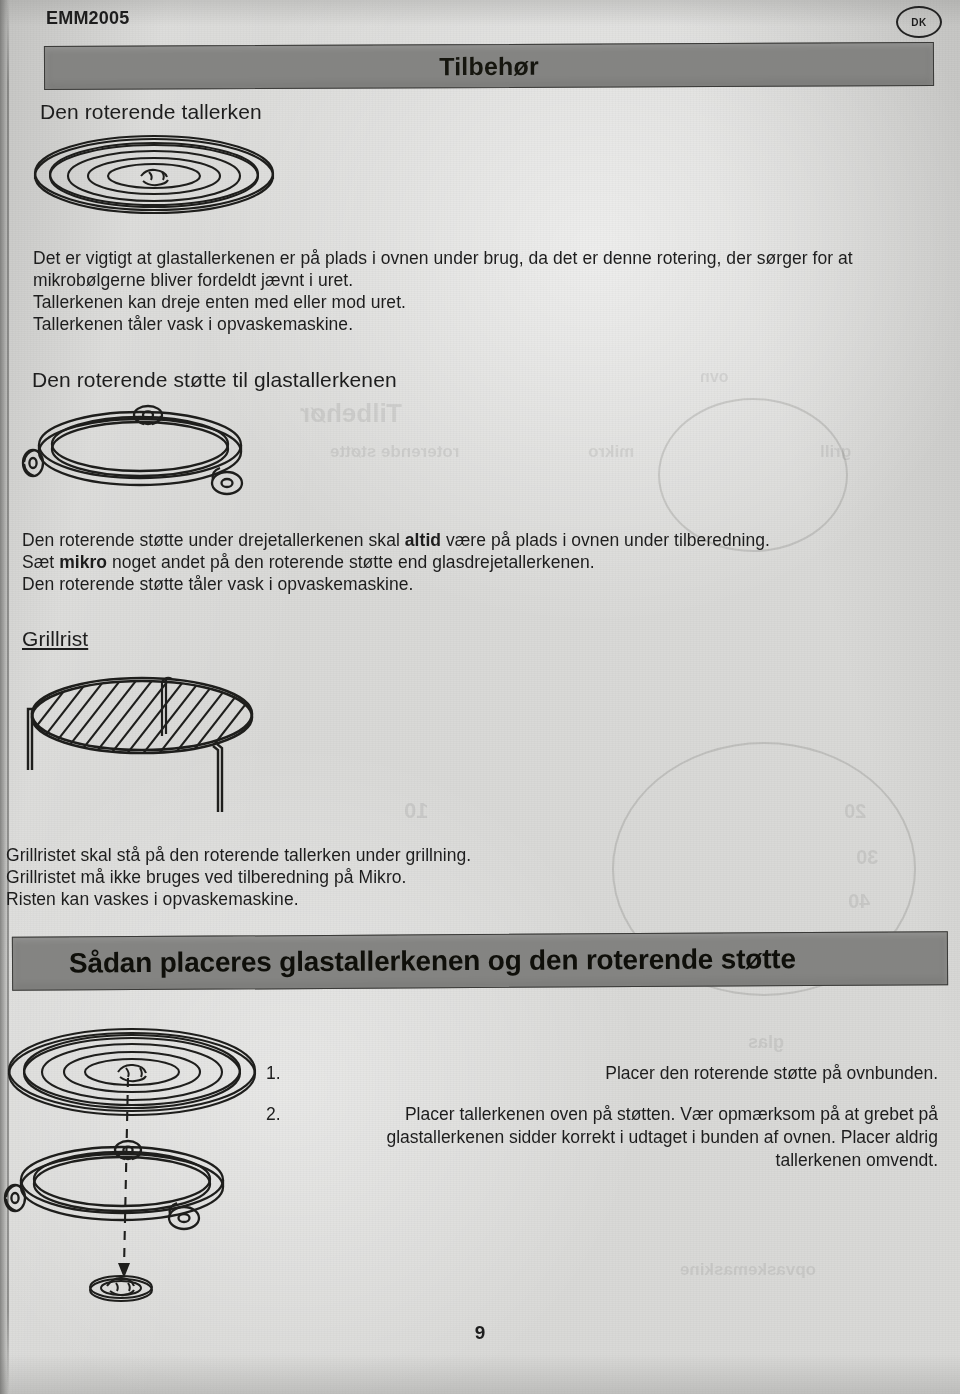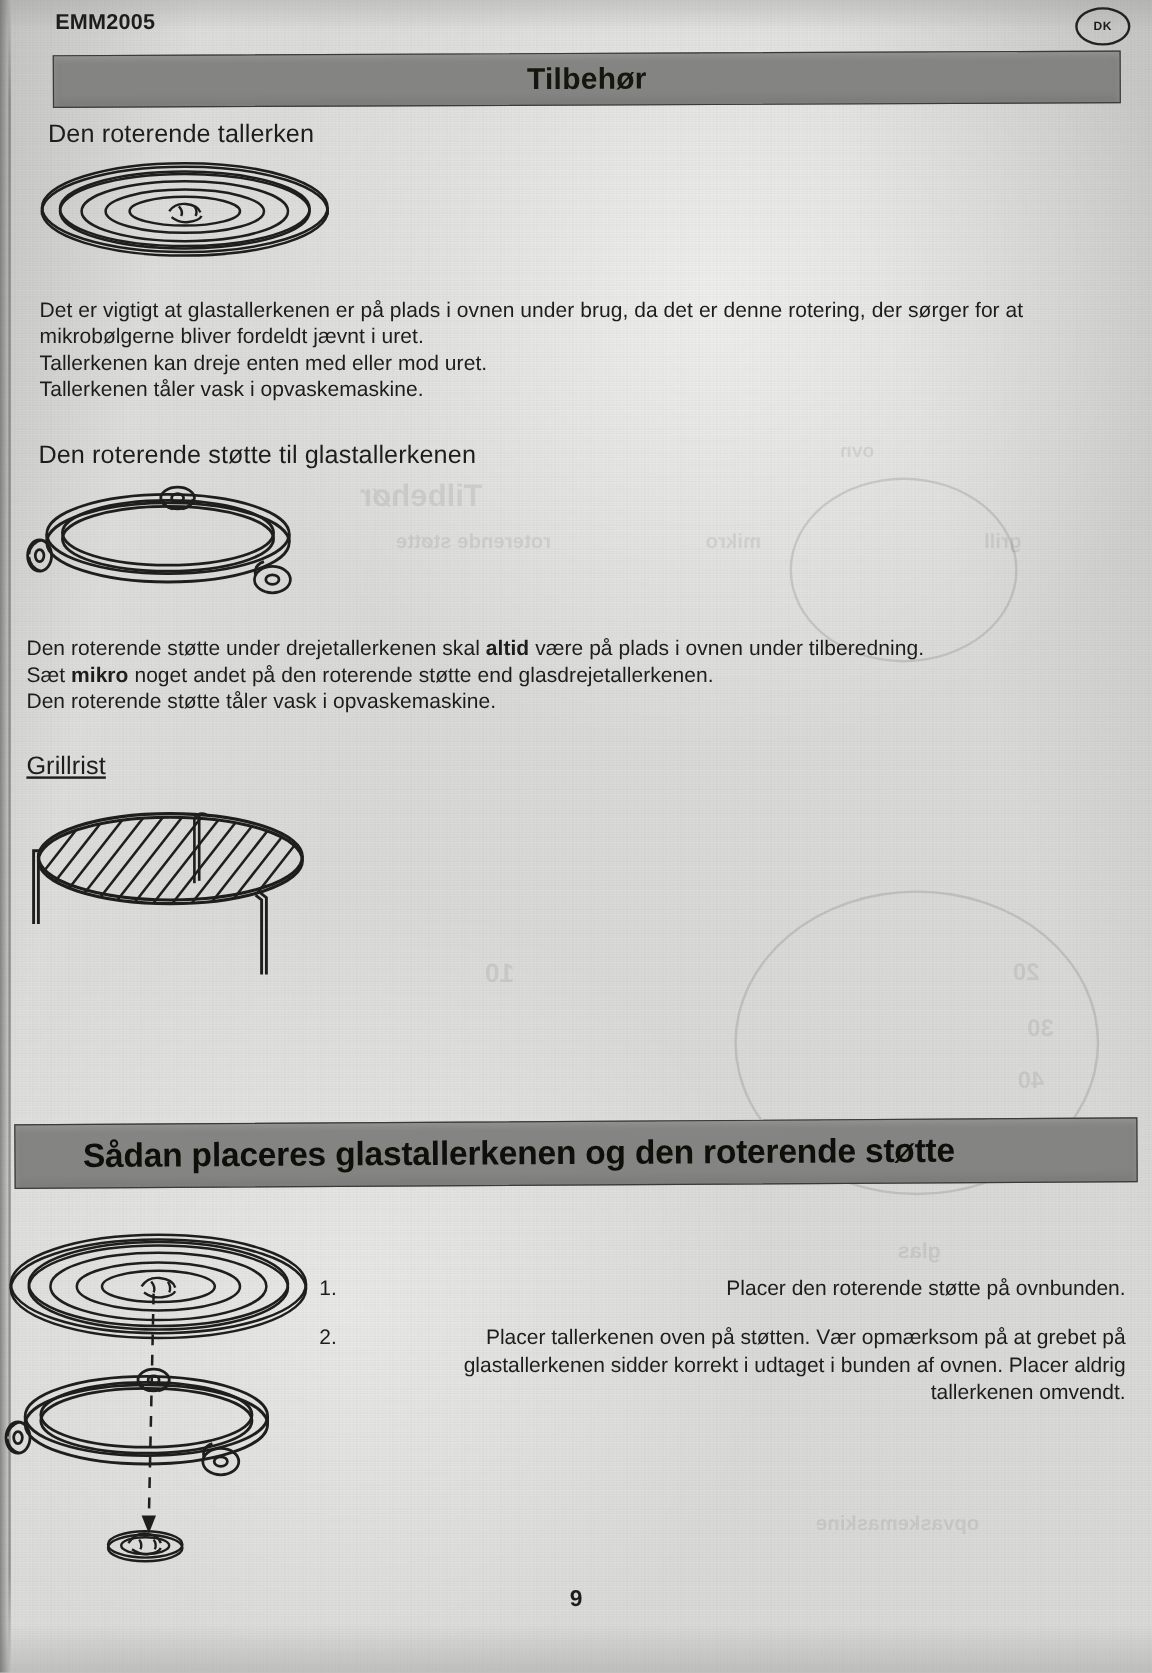--- a/index.html
+++ b/index.html
@@ -339,20 +339,25 @@
         <path d="M28 49 L22 49 L22 110"></path>
         <path d="M28 52 L26 52 L26 110"></path>
       </g>
       <g class="ink" stroke-width="2.4">
         <path d="M207 86 L212 90 L212 152"></path>
         <path d="M211 84 L216 88 L216 152"></path>
       </g>
     </svg>
   </div>
 
+  <div class="para" style="left:6px; top:844px; width:880px;">
+    <div>Grillristet skal stå på den roterende tallerken under grillning.</div>
+    <div>Grillristet må ikke bruges ved tilberedning på Mikro.</div>
+    <div>Risten kan vaskes i opvaskemaskine.</div>
+  </div>
 
   <div class="banner banner-2">
     <span class="banner-text">Sådan placeres glastallerkenen og den roterende støtte</span>
   </div>
 
   <div class="fig" style="left:4px; top:1022px;">
     <svg width="265" height="300" viewBox="0 0 265 300">
 
       <g class="ink" stroke-width="2.1">
         <ellipse cx="128" cy="52" rx="123" ry="41"></ellipse>

